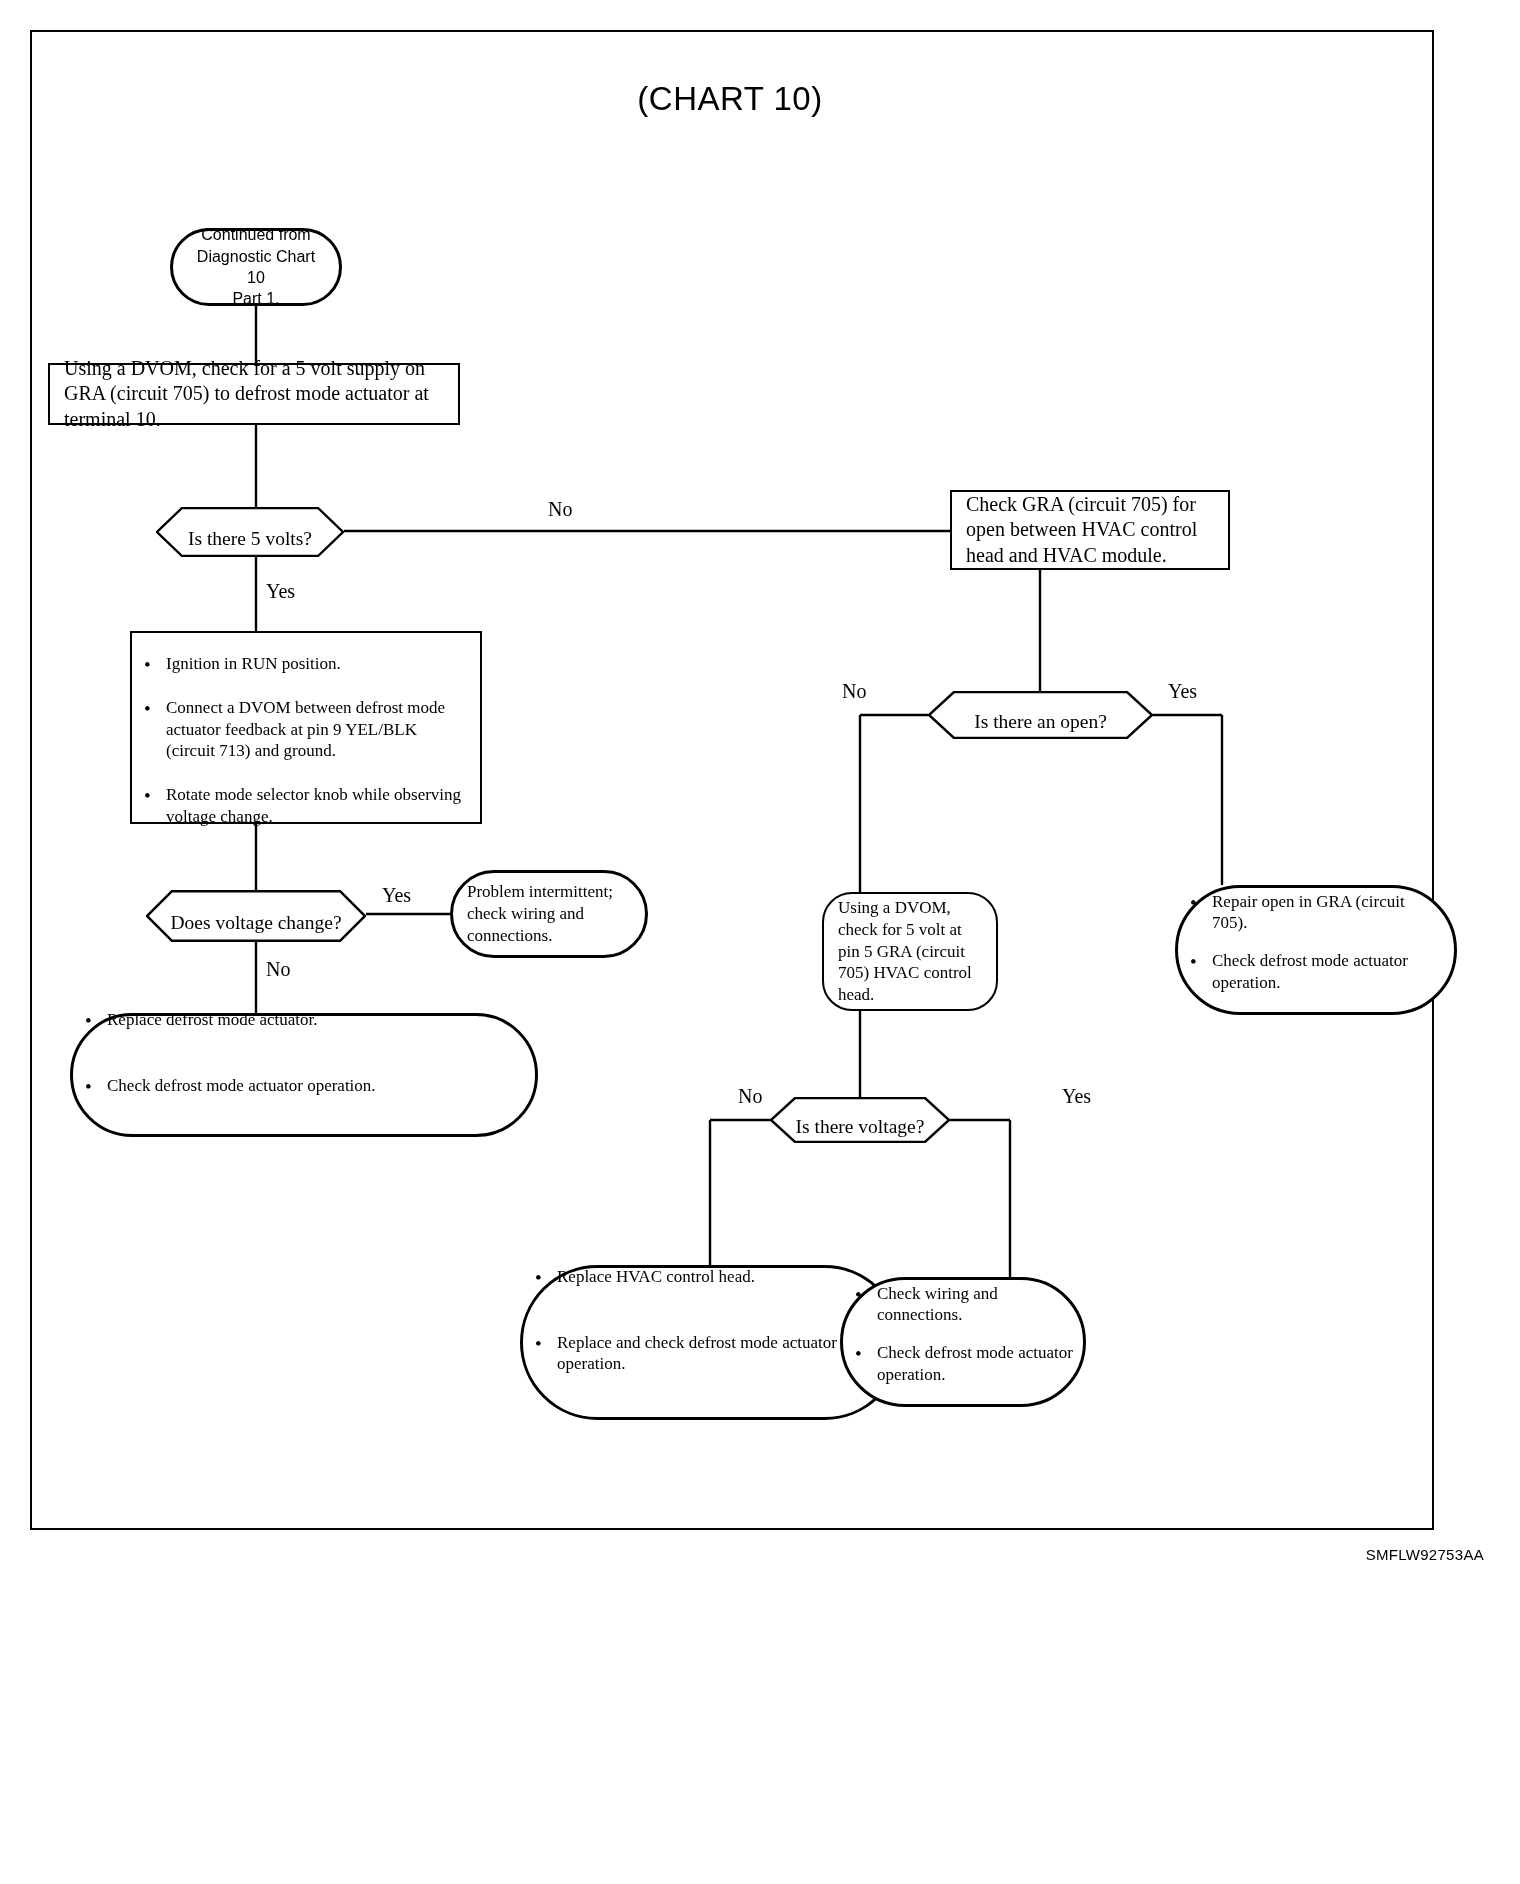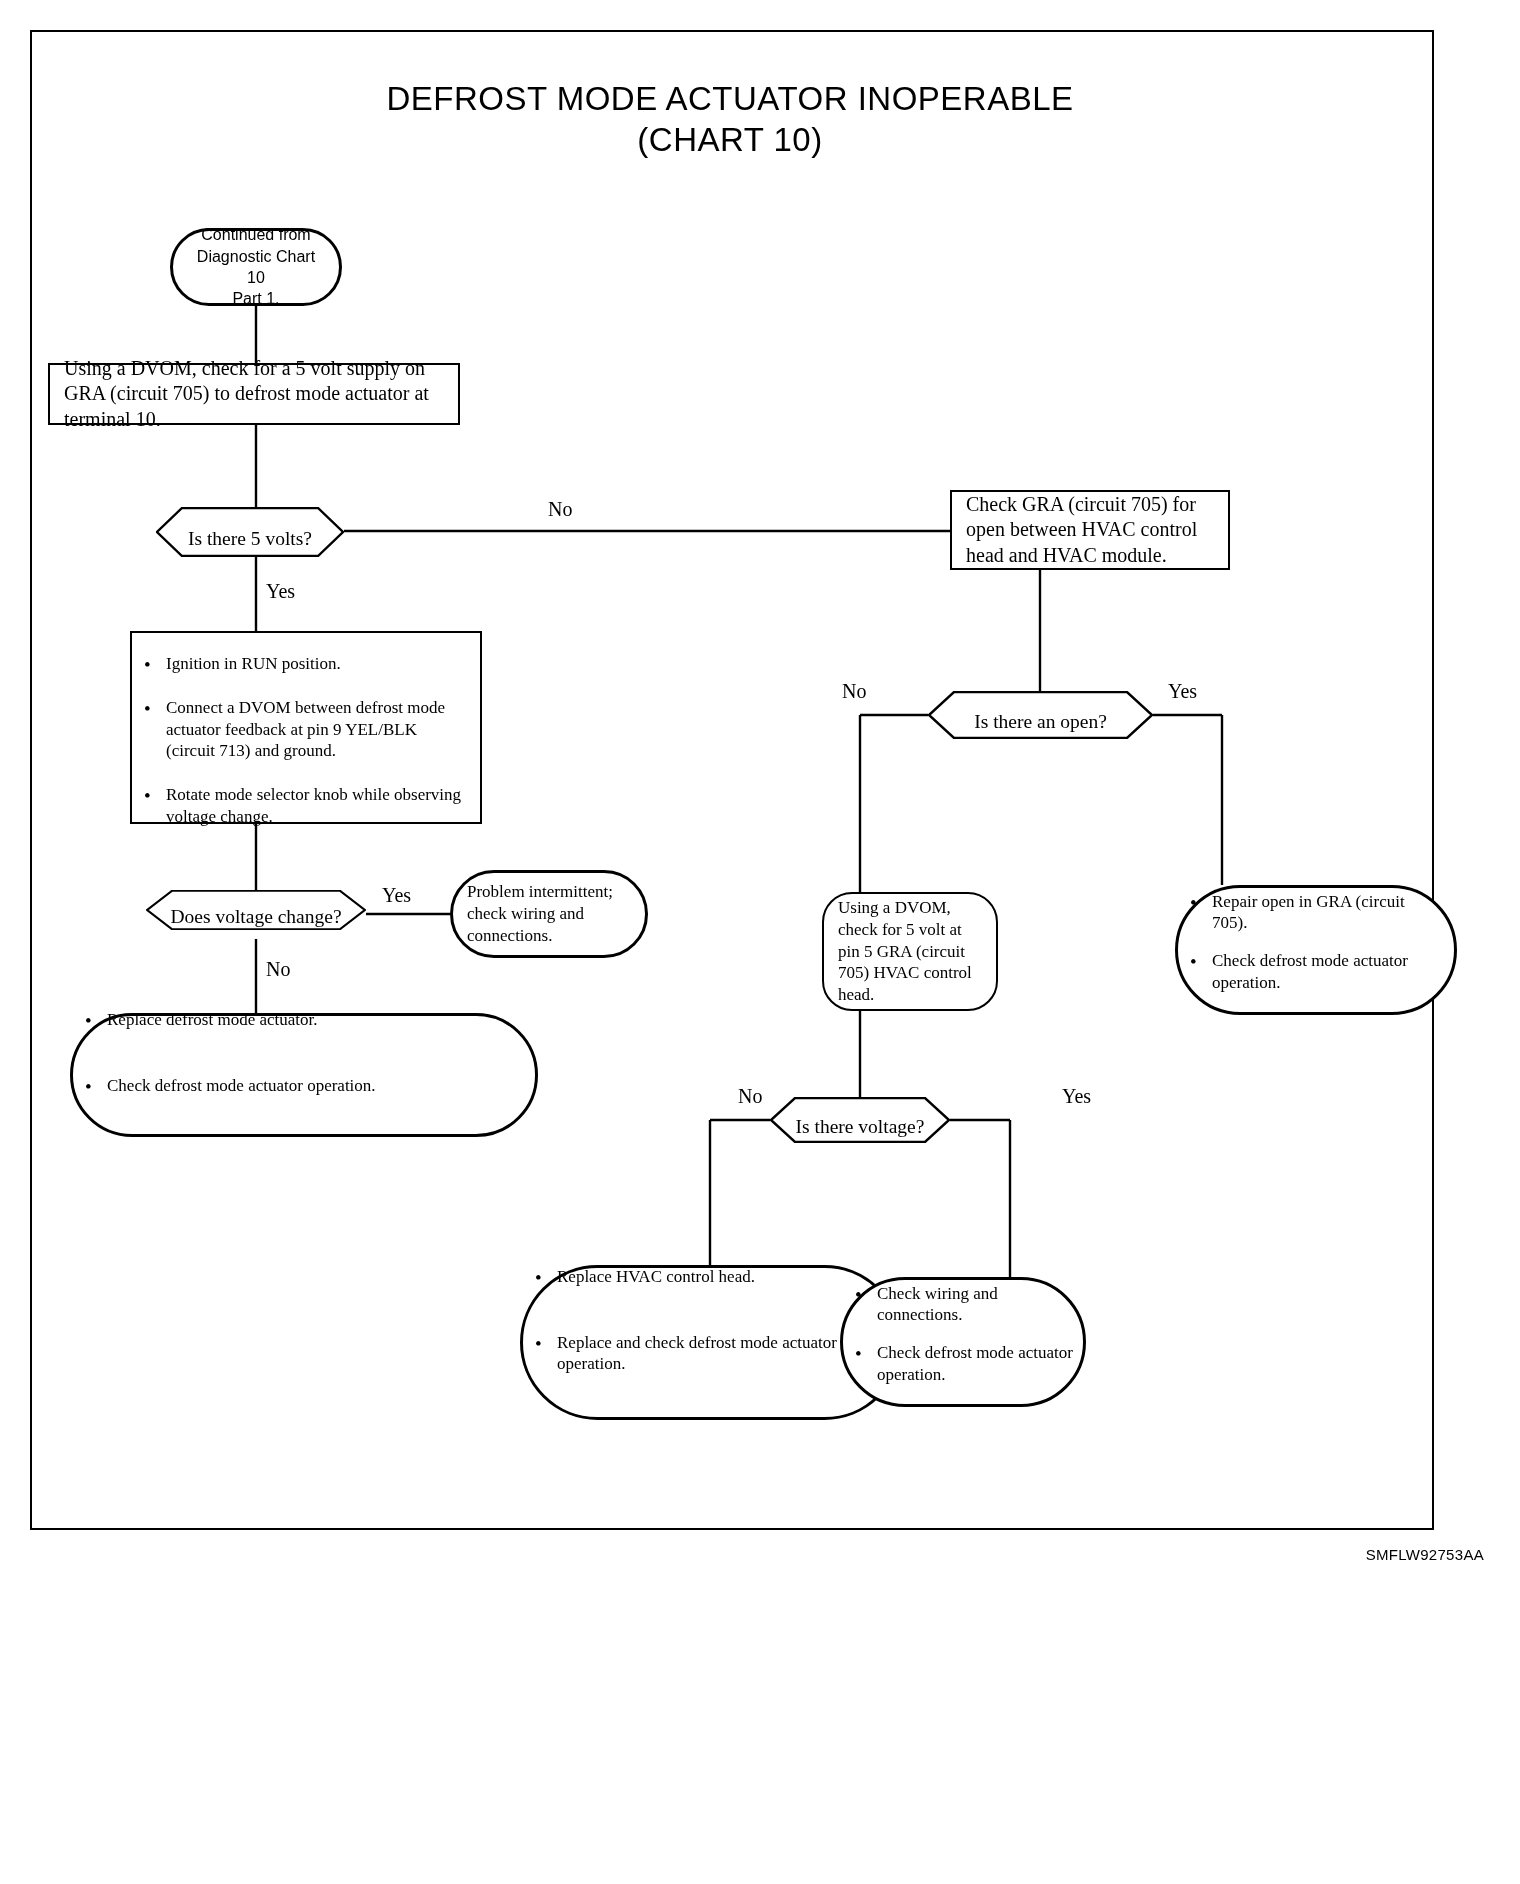--- a/index.html
+++ b/index.html
@@ -139,21 +139,20 @@
   }
 </style>
 </head>
 <body>
 
 <div id="page">
 
   <div id="border-frame"></div>
 
   <div id="title-block">
-    <span>DEFROST MODE ACTUATOR INOPERABLE</span>
     <span class="line2">(CHART 10)</span>
   </div>
 
   <svg class="wires" viewBox="0 0 1520 1884">
     <g stroke="#000" stroke-width="2.4" fill="none">
 
       <line x1="256" y1="306" x2="256" y2="363"></line>
 
       <line x1="256" y1="425" x2="256" y2="507"></line>
 
@@ -220,21 +219,21 @@
   <div class="decision" id="n-dopen" style="left:928px; top:691px; width:225px; height:48px;">
     <svg class="hexshape" viewBox="0 0 225 48" preserveAspectRatio="none">
       <polygon points="26,1 199,1 224,24 199,47 26,47 1,24" fill="#fff" stroke="#000" stroke-width="2.4"></polygon>
     </svg>
     <span class="dlabel">Is there an open?</span>
   </div>
 
   <div class="edge-label" style="left:842px; top:680px;">No</div>
   <div class="edge-label" style="left:1168px; top:680px;">Yes</div>
 
-  <div class="decision" id="n-dvolt" style="left:146px; top:890px; width:220px; height:40px;">
+  <div class="decision" id="n-dvolt" style="left:146px; top:890px; width:220px; height:52px;">
     <svg class="hexshape" viewBox="0 0 220 48" preserveAspectRatio="none">
       <polygon points="26,1 194,1 219,24 194,47 26,47 1,24" fill="#fff" stroke="#000" stroke-width="2.4"></polygon>
     </svg>
     <span class="dlabel">Does voltage change?</span>
   </div>
 
   <div class="edge-label" style="left:382px; top:884px;">Yes</div>
   <div class="edge-label" style="left:266px; top:958px;">No</div>
 
   <div class="node terminal" id="n-intermittent" style="left:450px; top:870px; width:198px; height:88px;">

